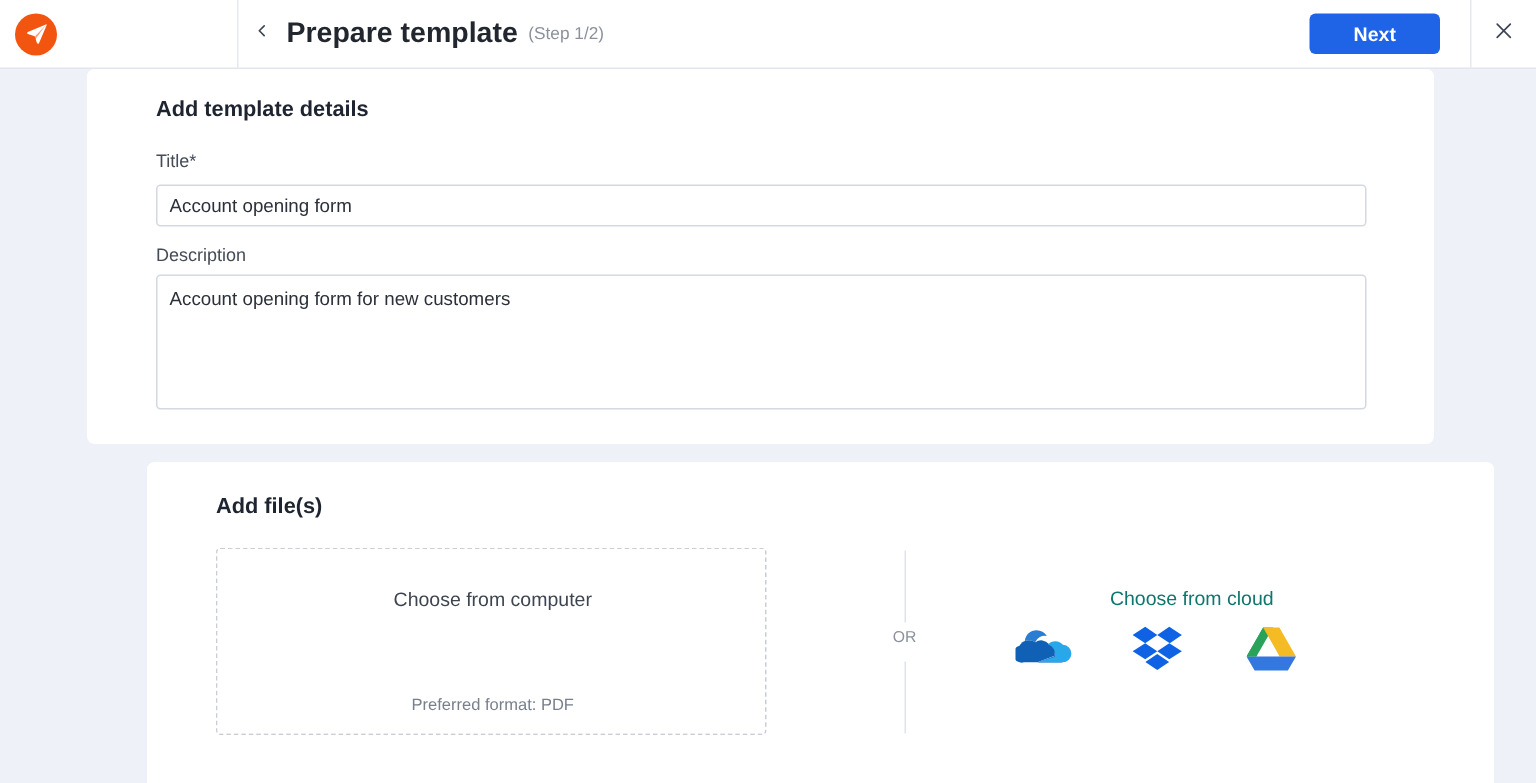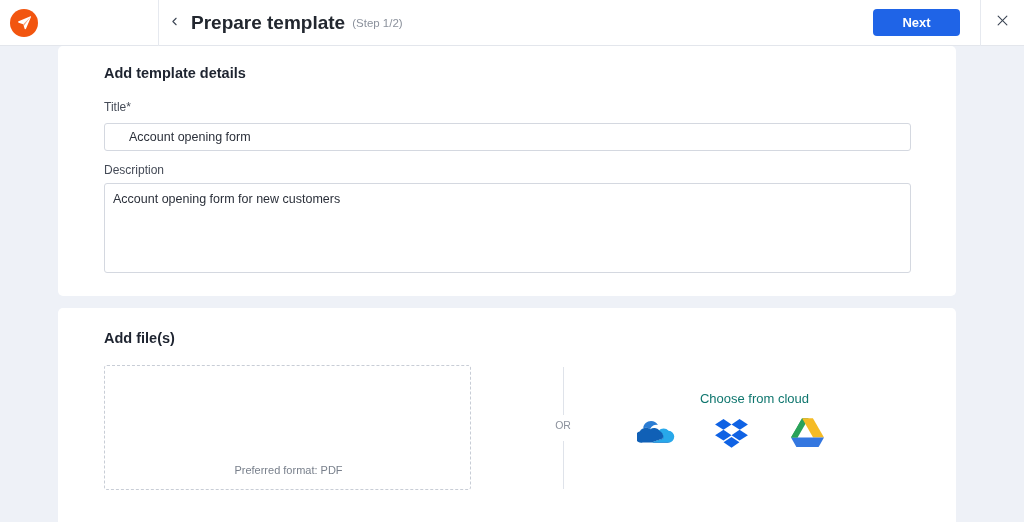--- a/index.html
+++ b/index.html
@@ -57,41 +57,41 @@
     border-left: 1px solid #e6e9ef; margin-left: 20px;
     color: #3d4655; cursor: pointer;
   }
 
   
   .card {
     position: absolute; left: 58px; width: 898px;
     background: #fff; border-radius: 5px;
   }
   #card-details { top: 46px; height: 250px; }
-  #card-files   { top: 308px; height: 214px; border-radius: 5px 5px 0 0; }
+  #card-files   { top: 308px; height: 214px; border-radius: 5px 5px 0 0; margin-left: 40px; }
 
   .card-title {
     font-size: 14.5px; font-weight: bold; color: #1e2430;
   }
   #card-details .card-title { position: absolute; left: 46px; top: 19px; }
   #card-files   .card-title { position: absolute; left: 46px; top: 22px; }
 
   .field-label {
     position: absolute; left: 46px;
     font-size: 12px; color: #454b57;
   }
   #lbl-title { top: 54px; }
   #lbl-desc  { top: 117px; }
 
   .text-input, .text-area {
     position: absolute; left: 46px; width: 807px;
     border: 1px solid #d4d8e0; border-radius: 3px;
     background: #fff; color: #2b303a;
     font-family: inherit; font-size: 12.5px;
-    padding: 0 24px;
+    padding: 0 8px;
   }
   .text-input { top: 77px; height: 28px; line-height: 26px; }
   .text-area {
     top: 137px; height: 90px; padding: 7px 8px;
     line-height: 16px; resize: none;
   }
 
   
   .dropzone {
     position: absolute; left: 46px; top: 57px;
@@ -185,20 +185,21 @@
   <input class="text-input" type="text" value="Account opening form" style="">
 
   <div class="field-label" id="lbl-desc">Description</div>
   <textarea class="text-area" style="">Account opening form for new customers</textarea>
 </div>
 
 <div class="card" id="card-files">
   <div class="card-title">Add file(s)</div>
 
   <div class="dropzone">
+    <div class="dz-caption">Choose from computer</div>
     <div class="dz-hint">Preferred format: PDF</div>
   </div>
 
   <div class="or-wrap">
     <div class="or-line top"></div>
     <div class="or-text">OR</div>
     <div class="or-line bot"></div>
   </div>
 
   <div class="cloud-caption">Choose from cloud</div>

